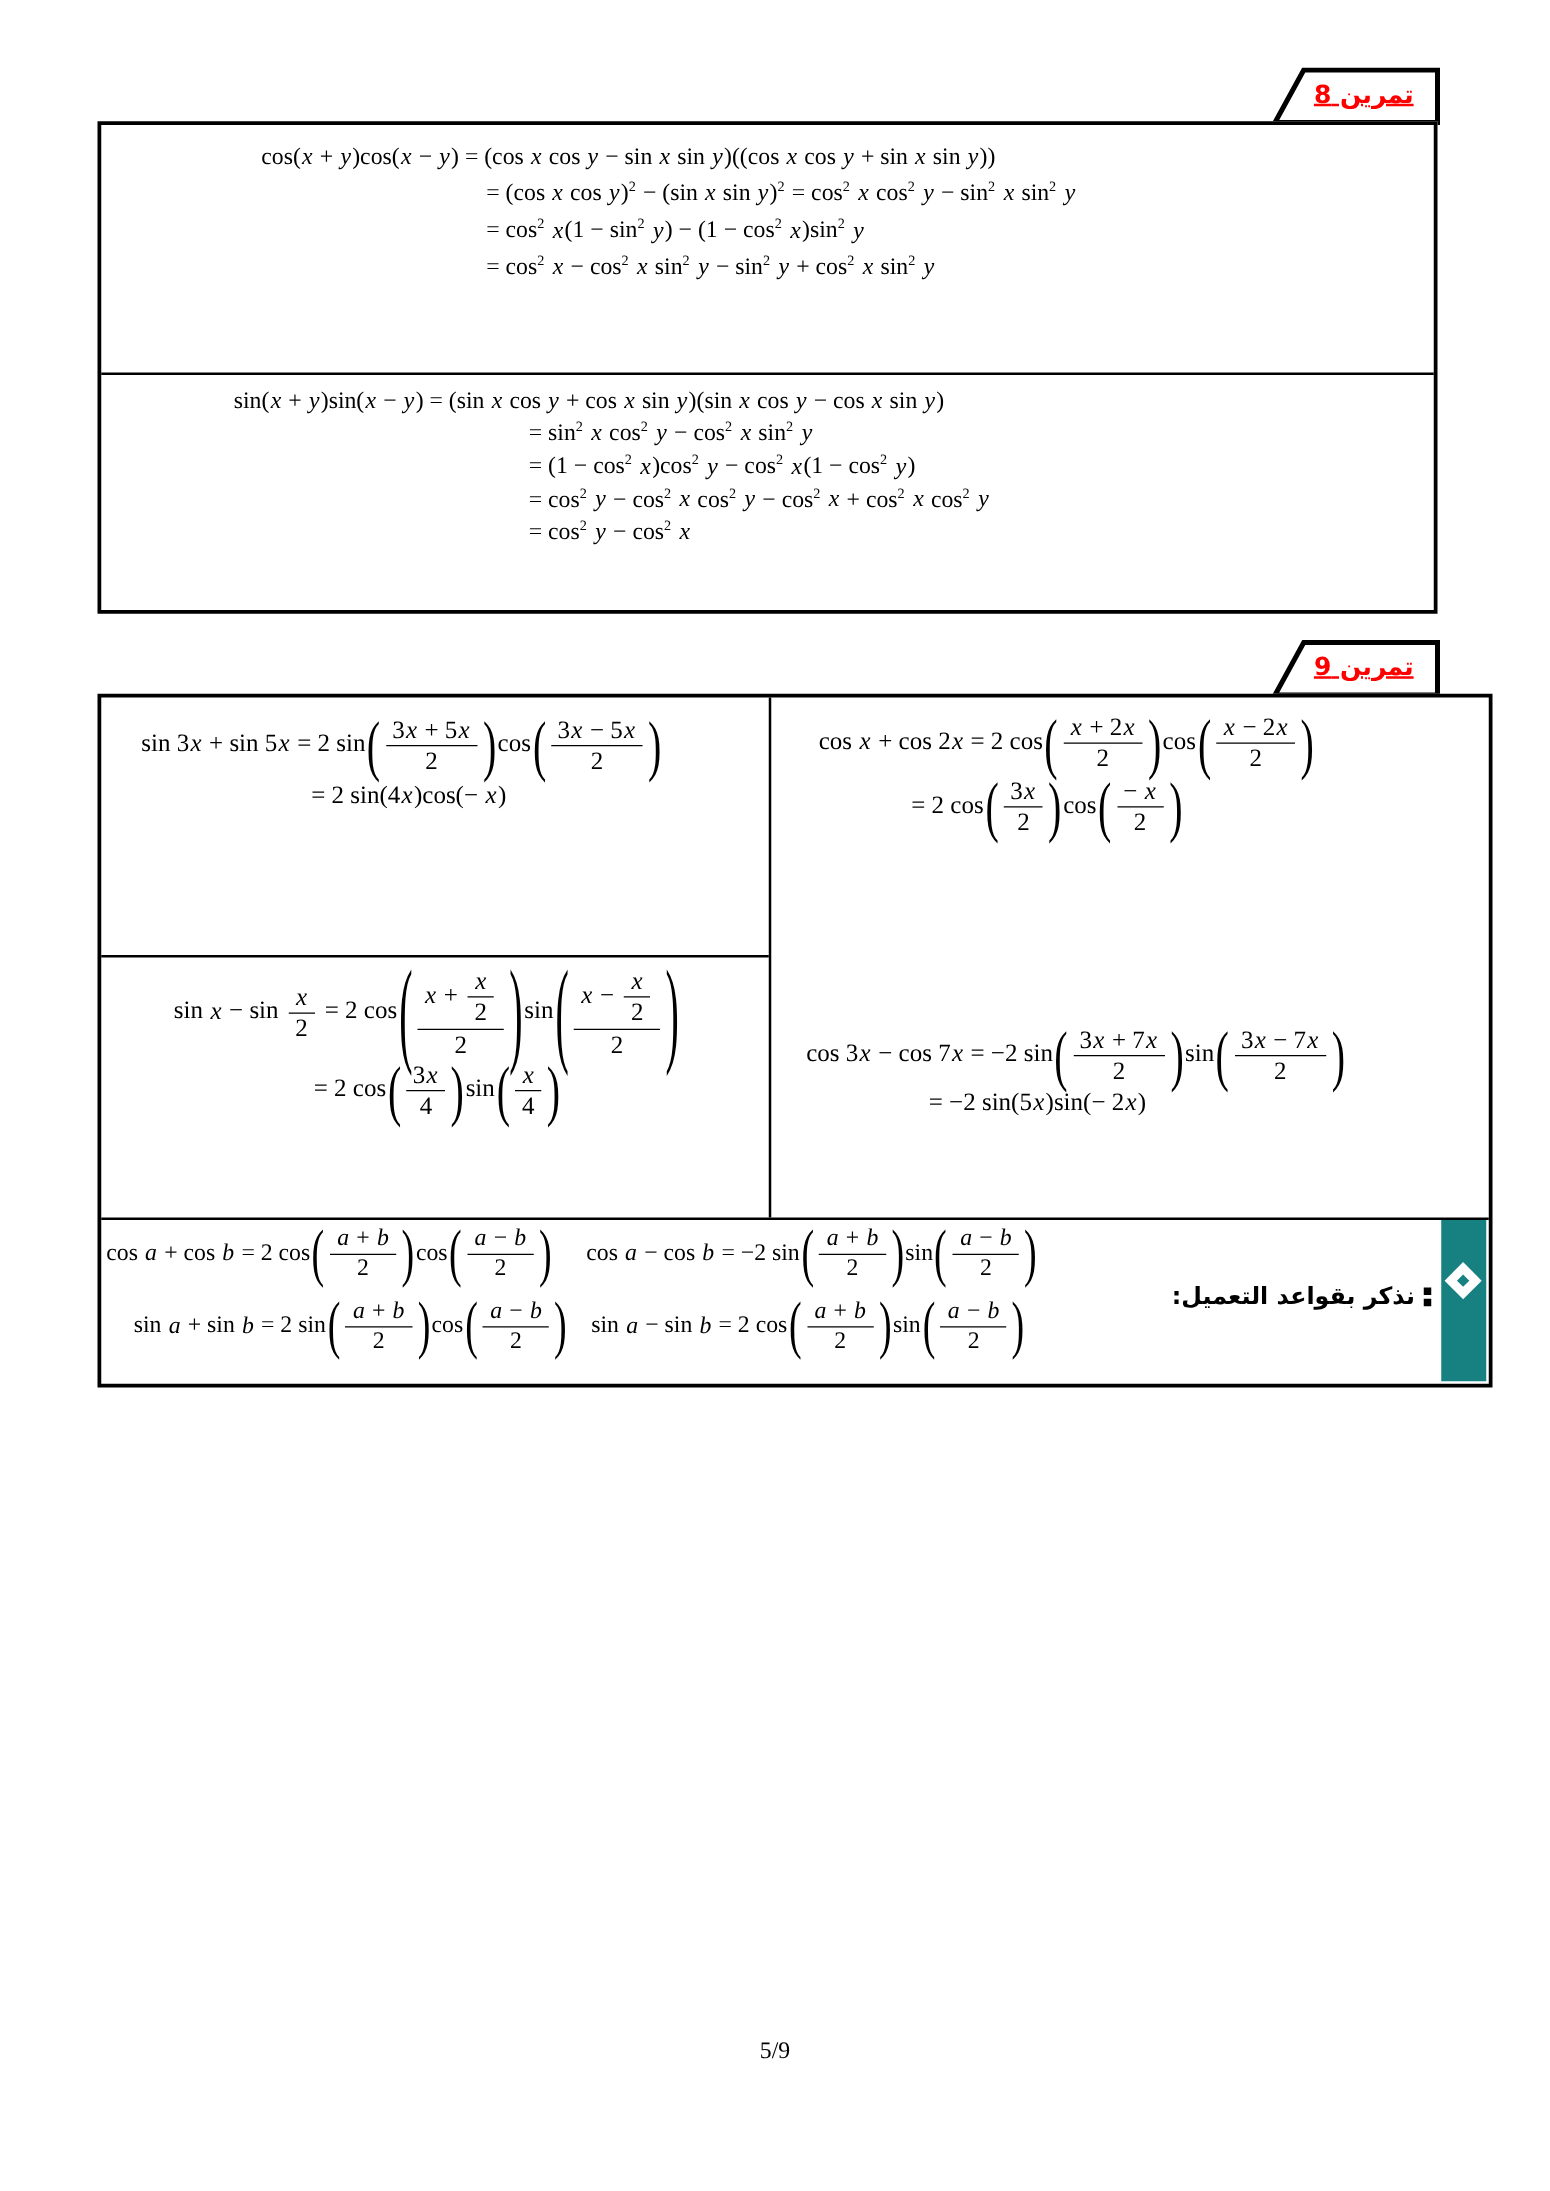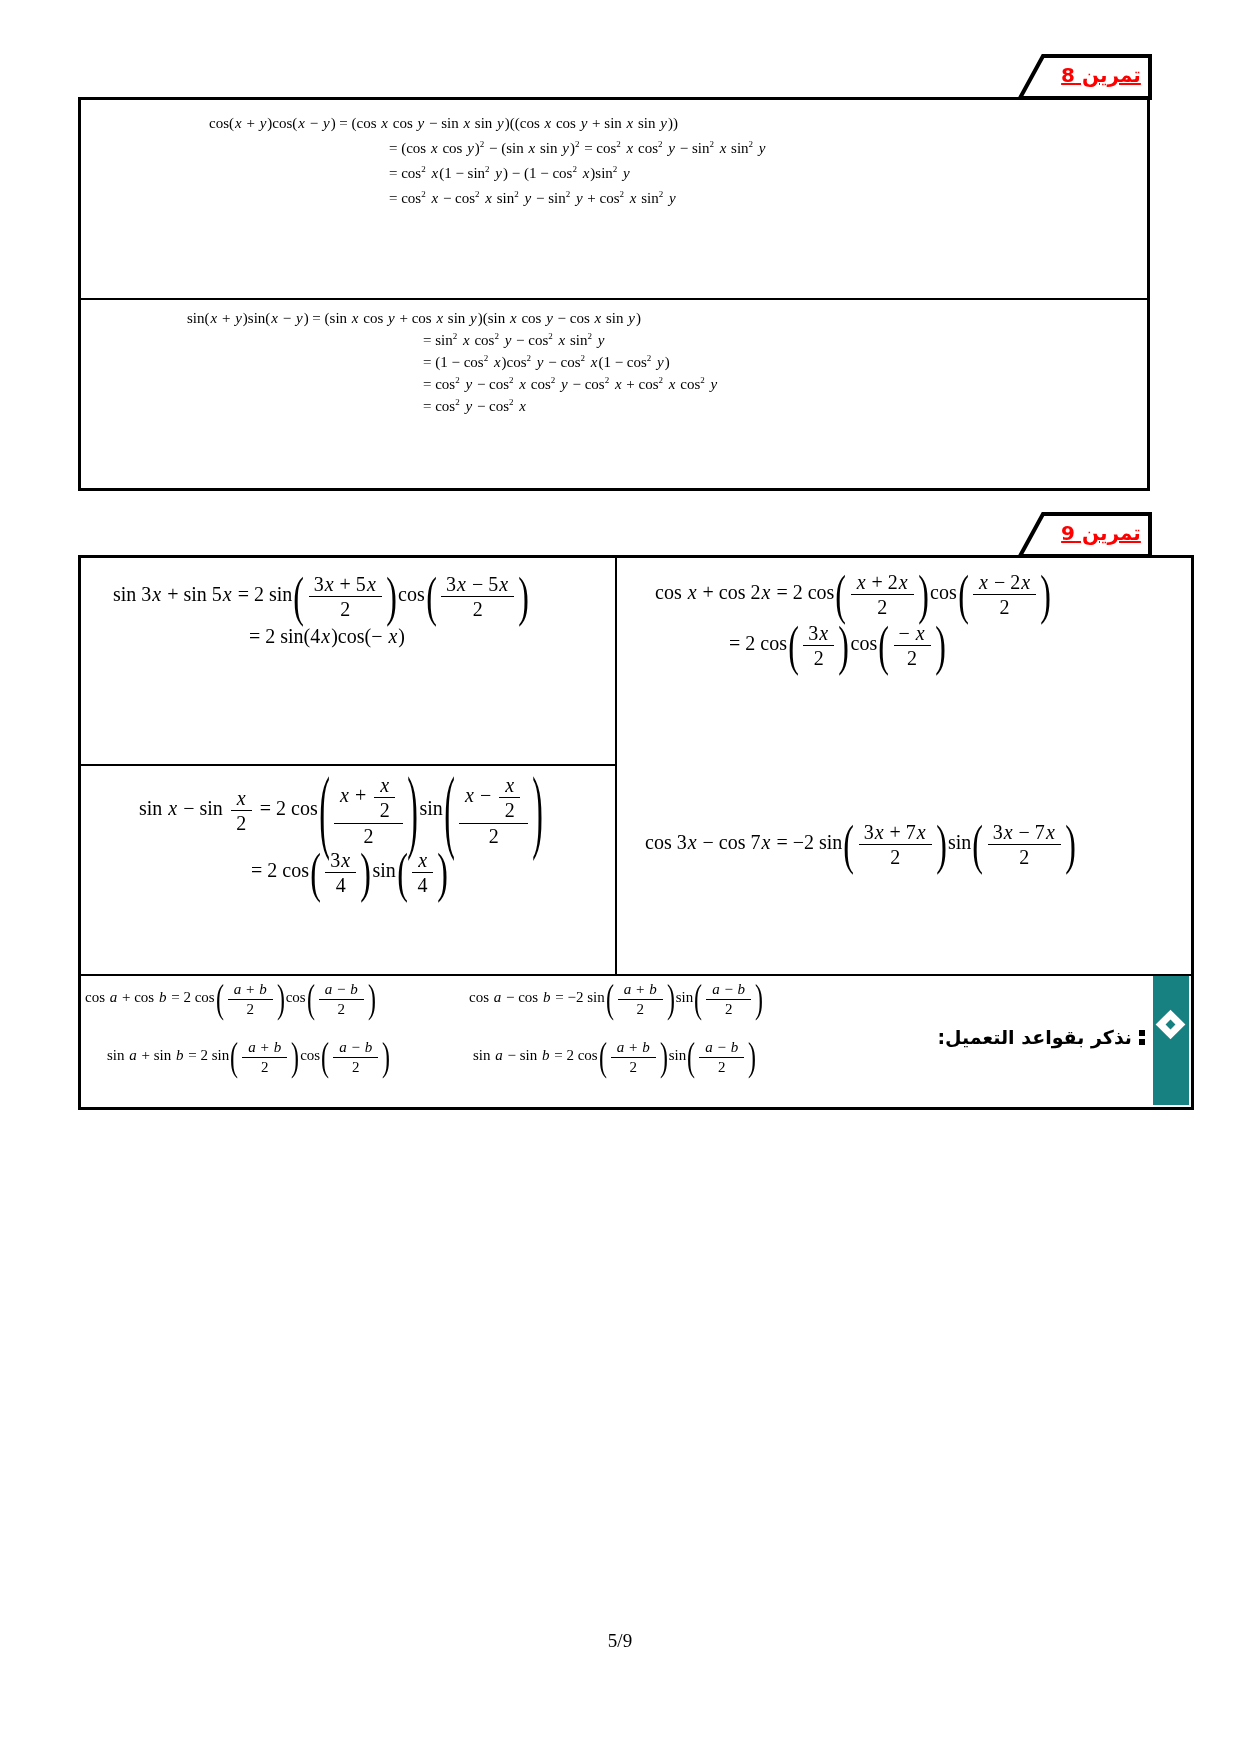--- a/index.html
+++ b/index.html
@@ -2,31 +2,31 @@
 <html lang="ar"><head>
 <meta charset="utf-8">
 <style>
   html,body{margin:0;padding:0;background:#fff;}
   .page{position:relative;width:1240px;height:1753px;background:#fff;overflow:hidden;
         font-family:"Liberation Serif","DejaVu Serif",serif;color:#000;}
 
   
   .ex-tab{position:absolute;width:134px;height:46px;}
   .ex-tab svg{position:absolute;left:0;top:0;}
-  .ex-tab .tab-label{position:absolute;left:28px;top:9px;width:110px;text-align:center;
+  .ex-tab .tab-label{position:absolute;left:18px;top:9px;width:110px;text-align:center;
       font-family:"DejaVu Sans","Liberation Sans",sans-serif;font-weight:bold;font-size:20px;
       color:#ff0000;text-decoration:underline;direction:rtl;}
 
   
   .ex-box{position:absolute;border:3px solid #000;background:#fff;}
   .hdiv{position:absolute;border-top:2px solid #000;}
   .vdiv{position:absolute;border-left:2px solid #000;}
 
   
-  .math{font-family:"Liberation Serif","DejaVu Serif",serif;font-size:15px;white-space:nowrap;}
+  .math{font-family:"Liberation Serif","DejaVu Serif",serif;font-size:19px;white-space:nowrap;}
   .math i{font-style:italic;padding:0 1px;}
   .math sup{font-size:0.6em;vertical-align:super;padding-right:1px;}
   .frac{display:inline-flex;flex-direction:column;align-items:center;vertical-align:middle;margin:0 3px;}
   .fnum,.fden{display:block;padding:1px 5px;line-height:1.1;}
   .fnum{border-bottom:1.5px solid #000;}
   .bp{display:inline-block;vertical-align:middle;line-height:0.95;font-family:"Liberation Serif",serif;}
   .bp1{font-size:200%;transform:scaleY(1.35) scaleX(0.8);}
   .bp2{font-size:200%;transform:scaleY(2.35) scaleX(0.8);}
 
   
@@ -173,20 +173,21 @@
             </span><span class="bp bp1">)</span></div>
         </div>
       <div class="cell" id="cell-br">
           <div class="math mline first">cos 3<i>x</i> − cos 7<i>x</i> = −2 sin<span class="bp bp1">(</span><span class="frac">
               <span class="fnum">3<i>x</i> + 7<i>x</i></span>
               <span class="fden">2</span>
             </span><span class="bp bp1">)</span>sin<span class="bp bp1">(</span><span class="frac">
               <span class="fnum">3<i>x</i> − 7<i>x</i></span>
               <span class="fden">2</span>
             </span><span class="bp bp1">)</span></div>
+          <div class="math mline cont">= −2 sin(5<i>x</i>)sin(− 2<i>x</i>)</div>
         </div>
 
       <div id="reminder">
         <div class="formula math" id="rem-f0">cos <i>a</i> + cos <i>b</i> = 2 cos<span class="bp bp1">(</span><span class="frac">
               <span class="fnum"><i>a</i> + <i>b</i></span>
               <span class="fden">2</span>
             </span><span class="bp bp1">)</span>cos<span class="bp bp1">(</span><span class="frac">
               <span class="fnum"><i>a</i> − <i>b</i></span>
               <span class="fden">2</span>
             </span><span class="bp bp1">)</span></div>

